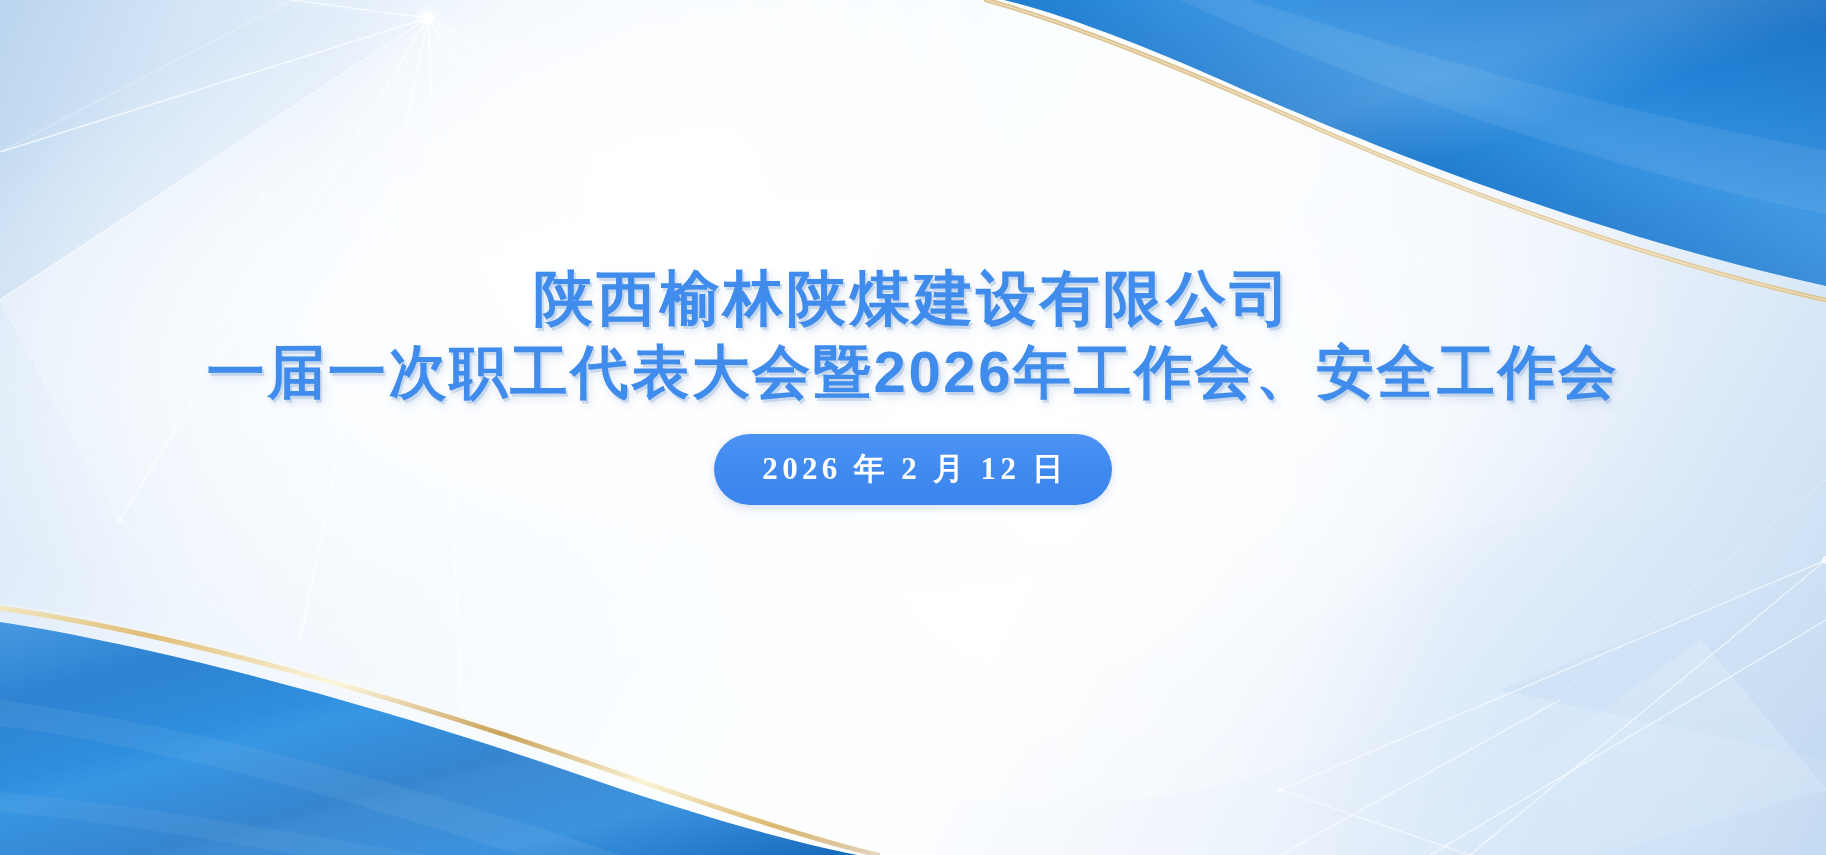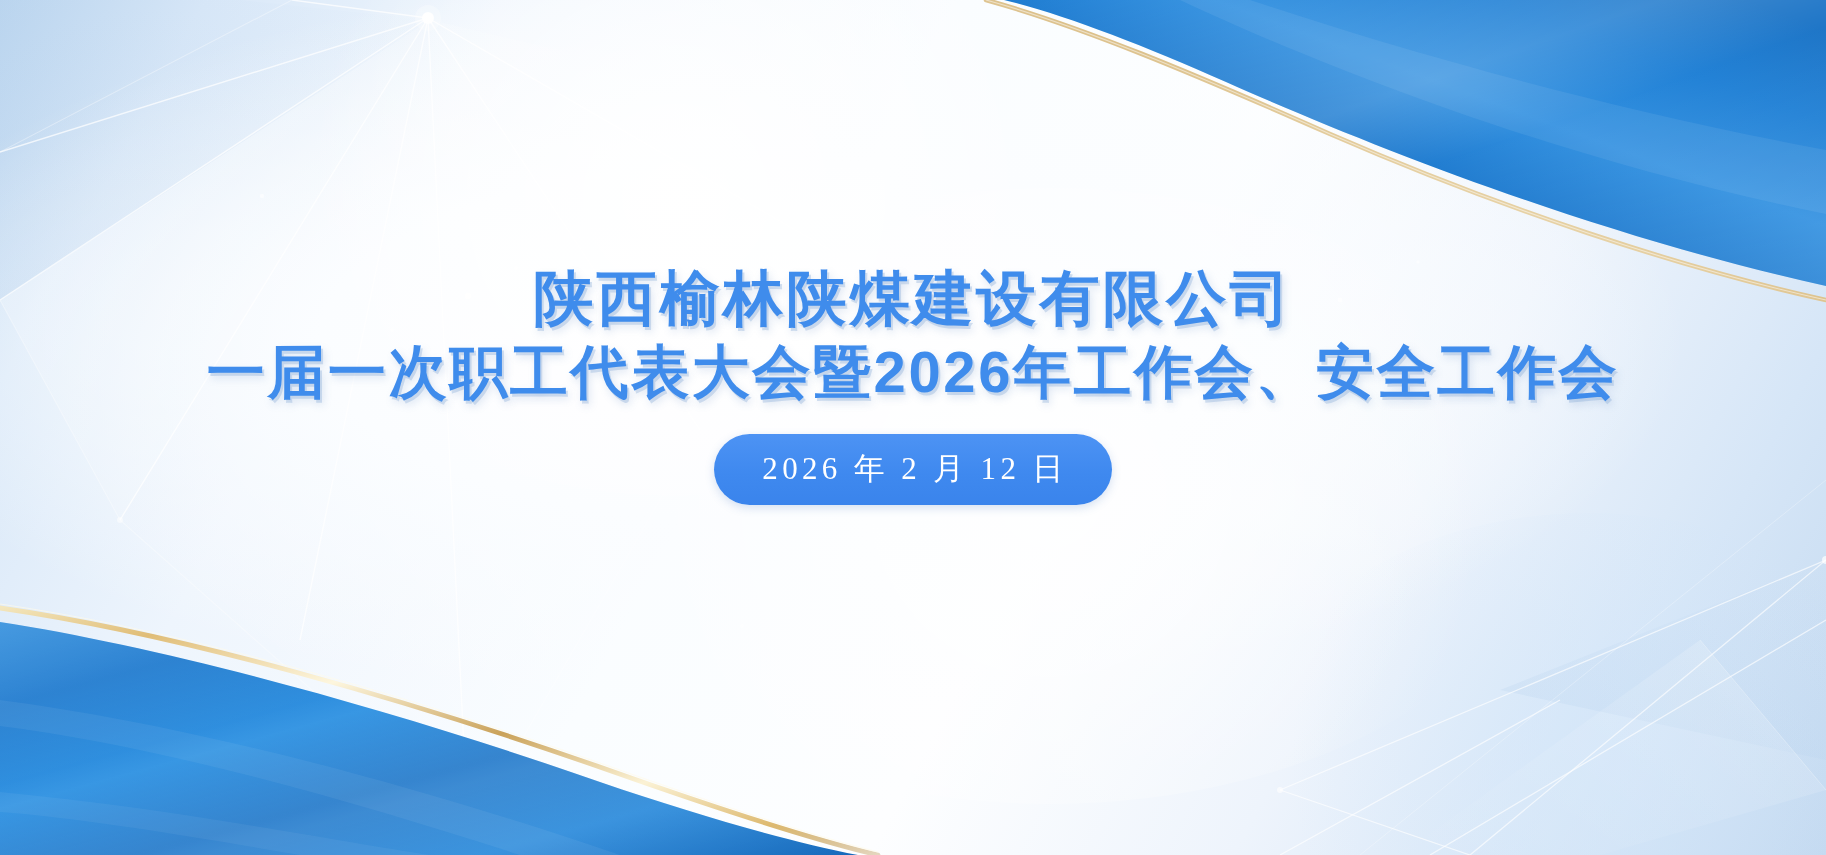--- a/index.html
+++ b/index.html
@@ -97,21 +97,21 @@
 
   .date-wrap {
     margin-top: 26px;
   }
   .date-badge {
     display: inline-block;
     background: linear-gradient(180deg, #4d93f4 0%, #3f89ef 55%, #3a84ec 100%);
     color: #ffffff;
     font-family: "Liberation Serif", "DejaVu Serif", serif;
     font-size: 31px;
-    font-weight: 400;
+    font-weight: 700;
     letter-spacing: 0.14em;
     padding: 14px 44px 15px 48px;
     border-radius: 999px;
     box-shadow: 0 3px 10px rgba(70,120,190,0.22);
     white-space: nowrap;
   }
 </style>
 </head>
 <body>
 

